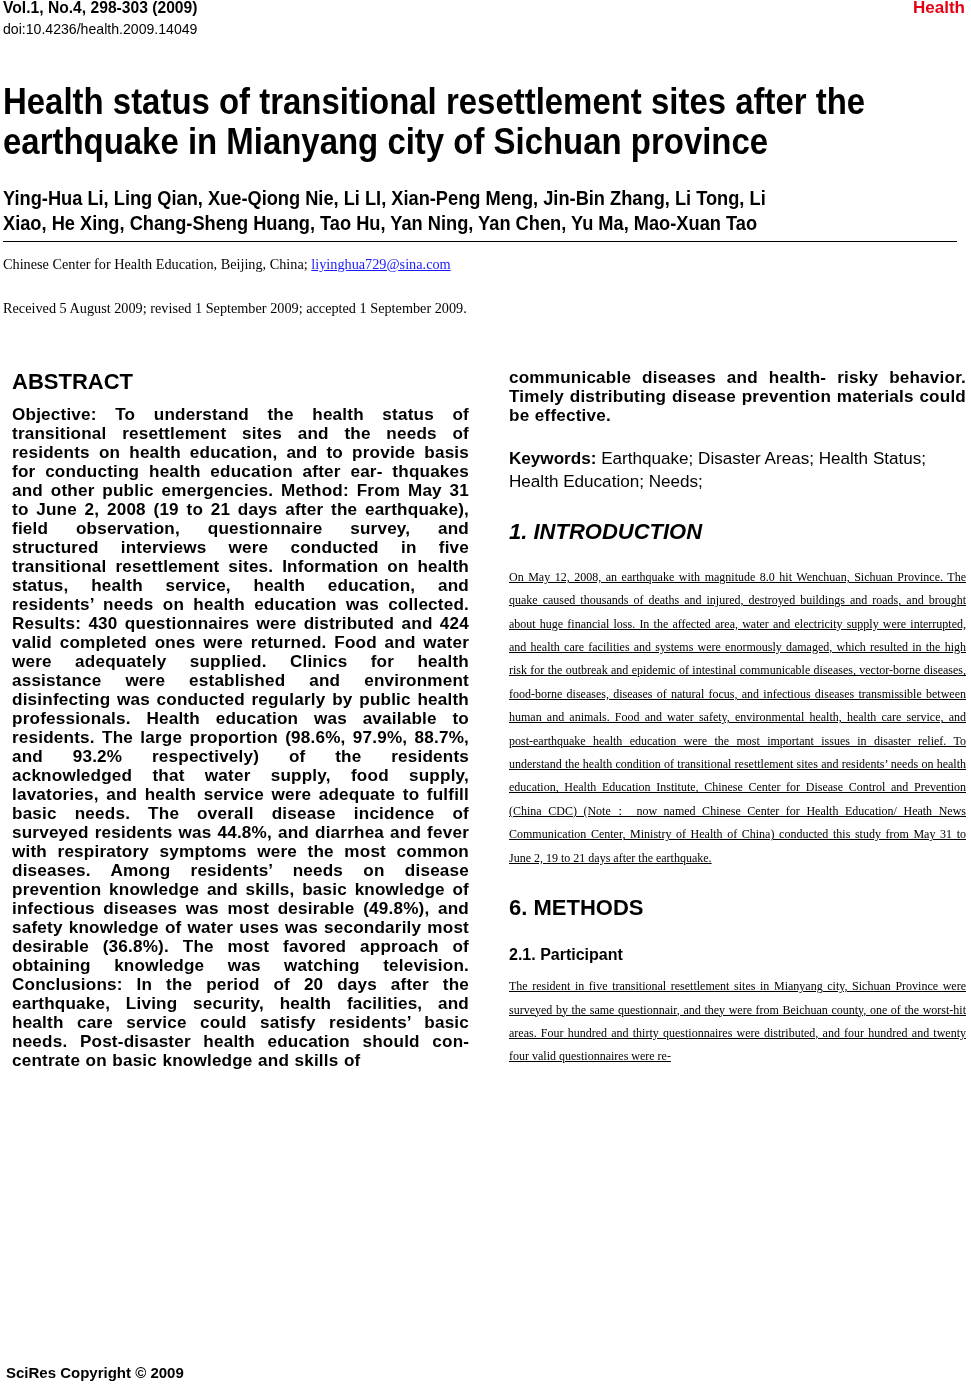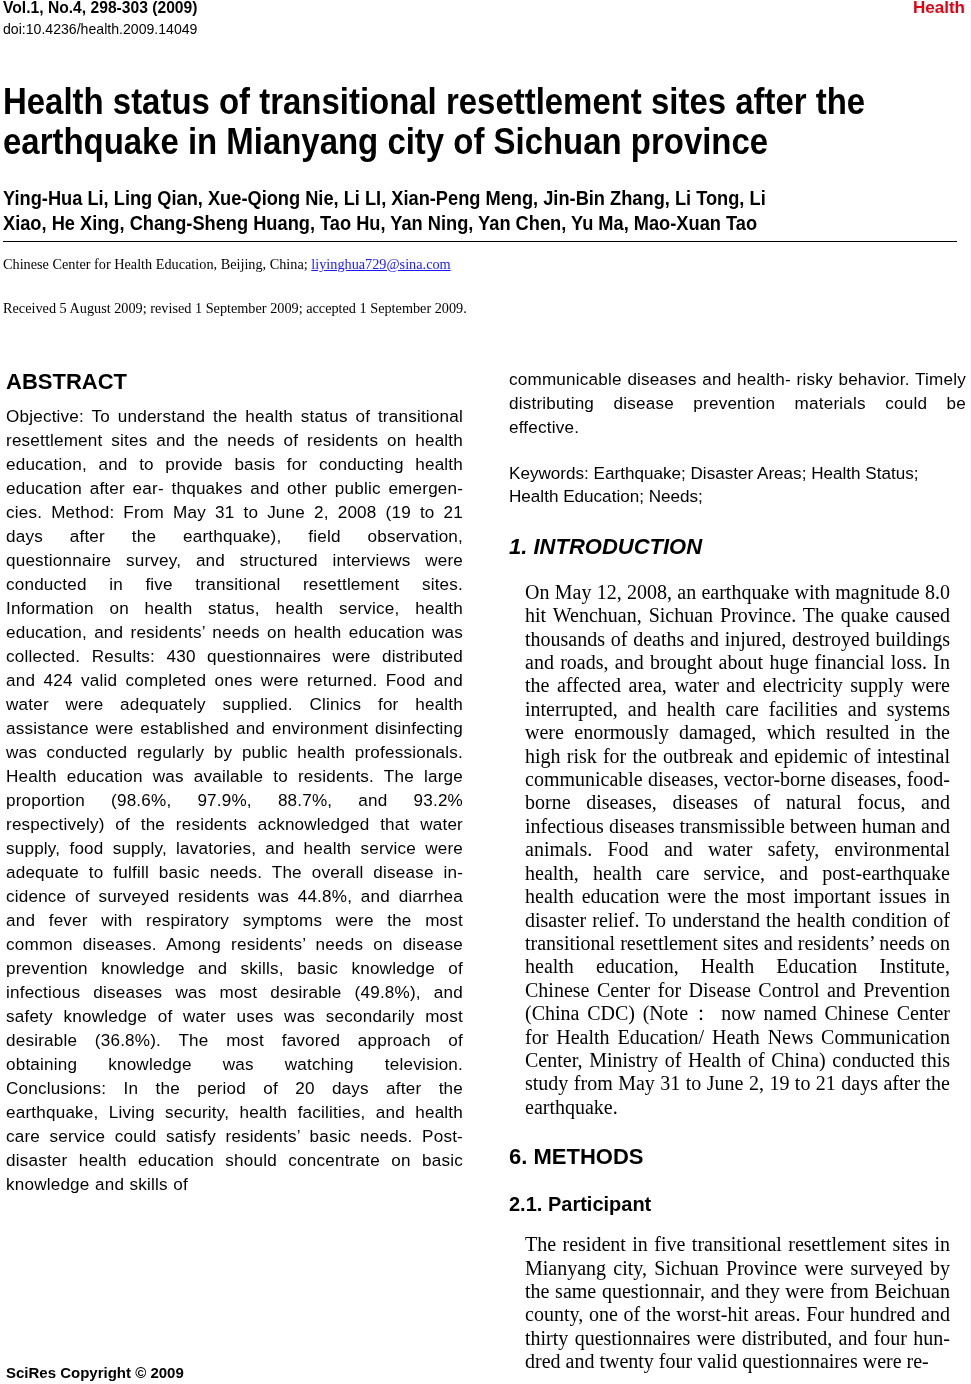--- a/index.html
+++ b/index.html
@@ -45,43 +45,44 @@
     white-space: nowrap;
   }
   #affil a { color: #1a1aff; text-decoration: underline; }
   #received {
     position: absolute; left: 3px; top: 300px;
     font-size: 15px; transform: scaleX(0.95); transform-origin: left top;
     white-space: nowrap;
   }
 
   .col-left {
-    position: absolute; left: 6px; top: 368px; width: 457px;
+    position: absolute; left: 12px; top: 368px; width: 457px;
   }
   .col-right {
     position: absolute; left: 509px; top: 368px; width: 457px;
   }
   .h-section {
     font-size: 22px; font-weight: bold; margin: 0; line-height: 28px;
   }
   .h-sub {
-    font-size: 20px; font-weight: bold; margin: 0; line-height: 26px;
+    font-size: 16px; font-weight: bold; margin: 0; line-height: 26px;
   }
   .abstract-body {
-    font-size: 17.1px; font-weight: normal; line-height: 24px;
+    font-size: 17.1px; font-weight: bold; line-height: 19px;
     text-align: justify; margin: 0; letter-spacing: 0.2px;
     word-spacing: 0.5px;
   }
   .keywords {
     font-size: 17.1px; line-height: 23.4px; margin: 0;
   }
-  .keywords b { font-weight: normal; }
+  .keywords b { font-weight: bold; }
   .body-text {
-    font-size: 20px; line-height: 23.4px; text-align: justify; margin: 16px;
+    font-size: 12px; line-height: 23.4px; text-align: justify; margin: 0;
     hyphens: manual;
+    text-decoration: underline;
   }
 
   #footer-left {
     position: absolute; left: 6px; top: 1364px;
     font-size: 15px; font-weight: bold;
   }
   #footer-right {
     position: absolute; right: 6px; top: 1408px;
     font-size: 15px; color: #e60012; white-space: nowrap;
   }

